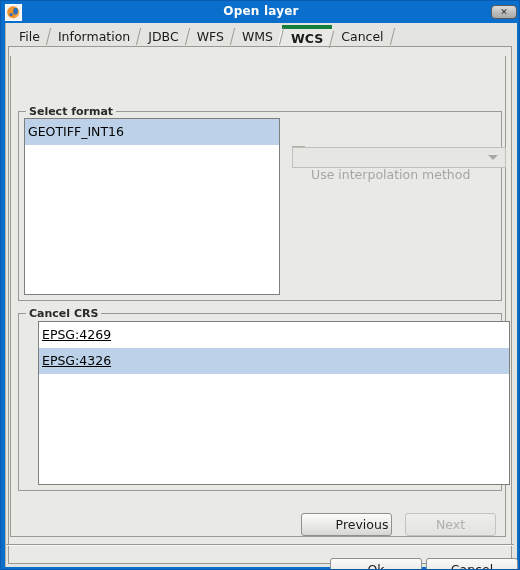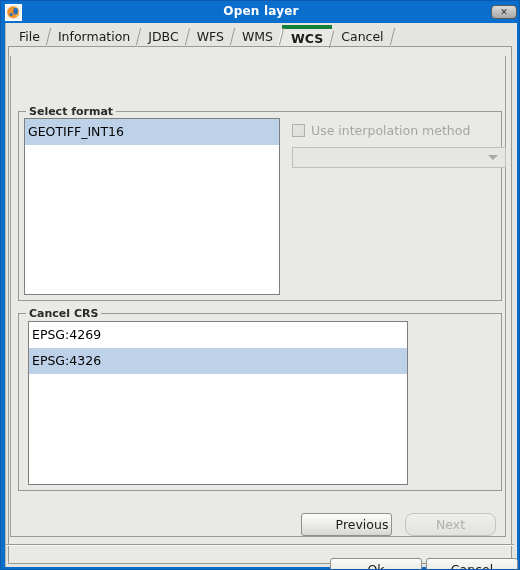--- a/index.html
+++ b/index.html
@@ -212,20 +212,21 @@
   .checkbox-box {
     width: 13px; height: 13px;
     box-sizing: border-box;
     border: 1px solid #b0b0aa;
     background: linear-gradient(135deg, #e6e6e2 0%, #dcdcd8 100%);
   }
   .checkrow .cb-label {
     font-size: 12.5px;
     color: #a6a6a2;
     white-space: nowrap;
+    margin-top: 44px;
   }
 
   
   .combobox {
     position: absolute;
     box-sizing: border-box;
     border: 1px solid #c0c0ba;
     background: #e6e6e2;
     display: flex;
     align-items: center;
@@ -342,27 +343,27 @@
 
     <div class="combobox" style="left:286px; top:124px; width:214px; height:21px;">
       <span class="cb-text"></span>
       <span class="cb-arrow"></span>
     </div>
 
     <div class="groupbox" style="left:12px; top:290px; width:484px; height:178px;">
       <div class="gb-title">Cancel CRS</div>
     </div>
 
-    <div class="listbox" style="left:22px; top:298px; width:380px; height:164px;">
+    <div class="listbox" style="left:32px; top:298px; width:472px; height:164px;text-decoration:underline;">
       <div class="row">EPSG:4269</div>
       <div class="row selected">EPSG:4326</div>
     </div>
 
     <div class="btn" style="left:295px; top:490px; width:91px; height:23px;padding-left:31px;">Previous</div>
-    <div class="btn disabled" style="left:399px; top:490px; width:91px; height:23px;border-radius:8px;">Next</div>
+    <div class="btn disabled" style="left:399px; top:490px; width:91px; height:23px;">Next</div>
 
     <div class="hsep" style="left:0px; top:521px; width:508px;"></div>
     <div class="hsep-light" style="left:0px; top:522px; width:508px;"></div>
 
     <div class="btn" style="left:324px; top:535px; width:92px; height:23px;">Ok</div>
     <div class="btn" style="left:420px; top:535px; width:92px; height:23px;">Cancel</div>
 
   </div>
   </div>
 </div>

